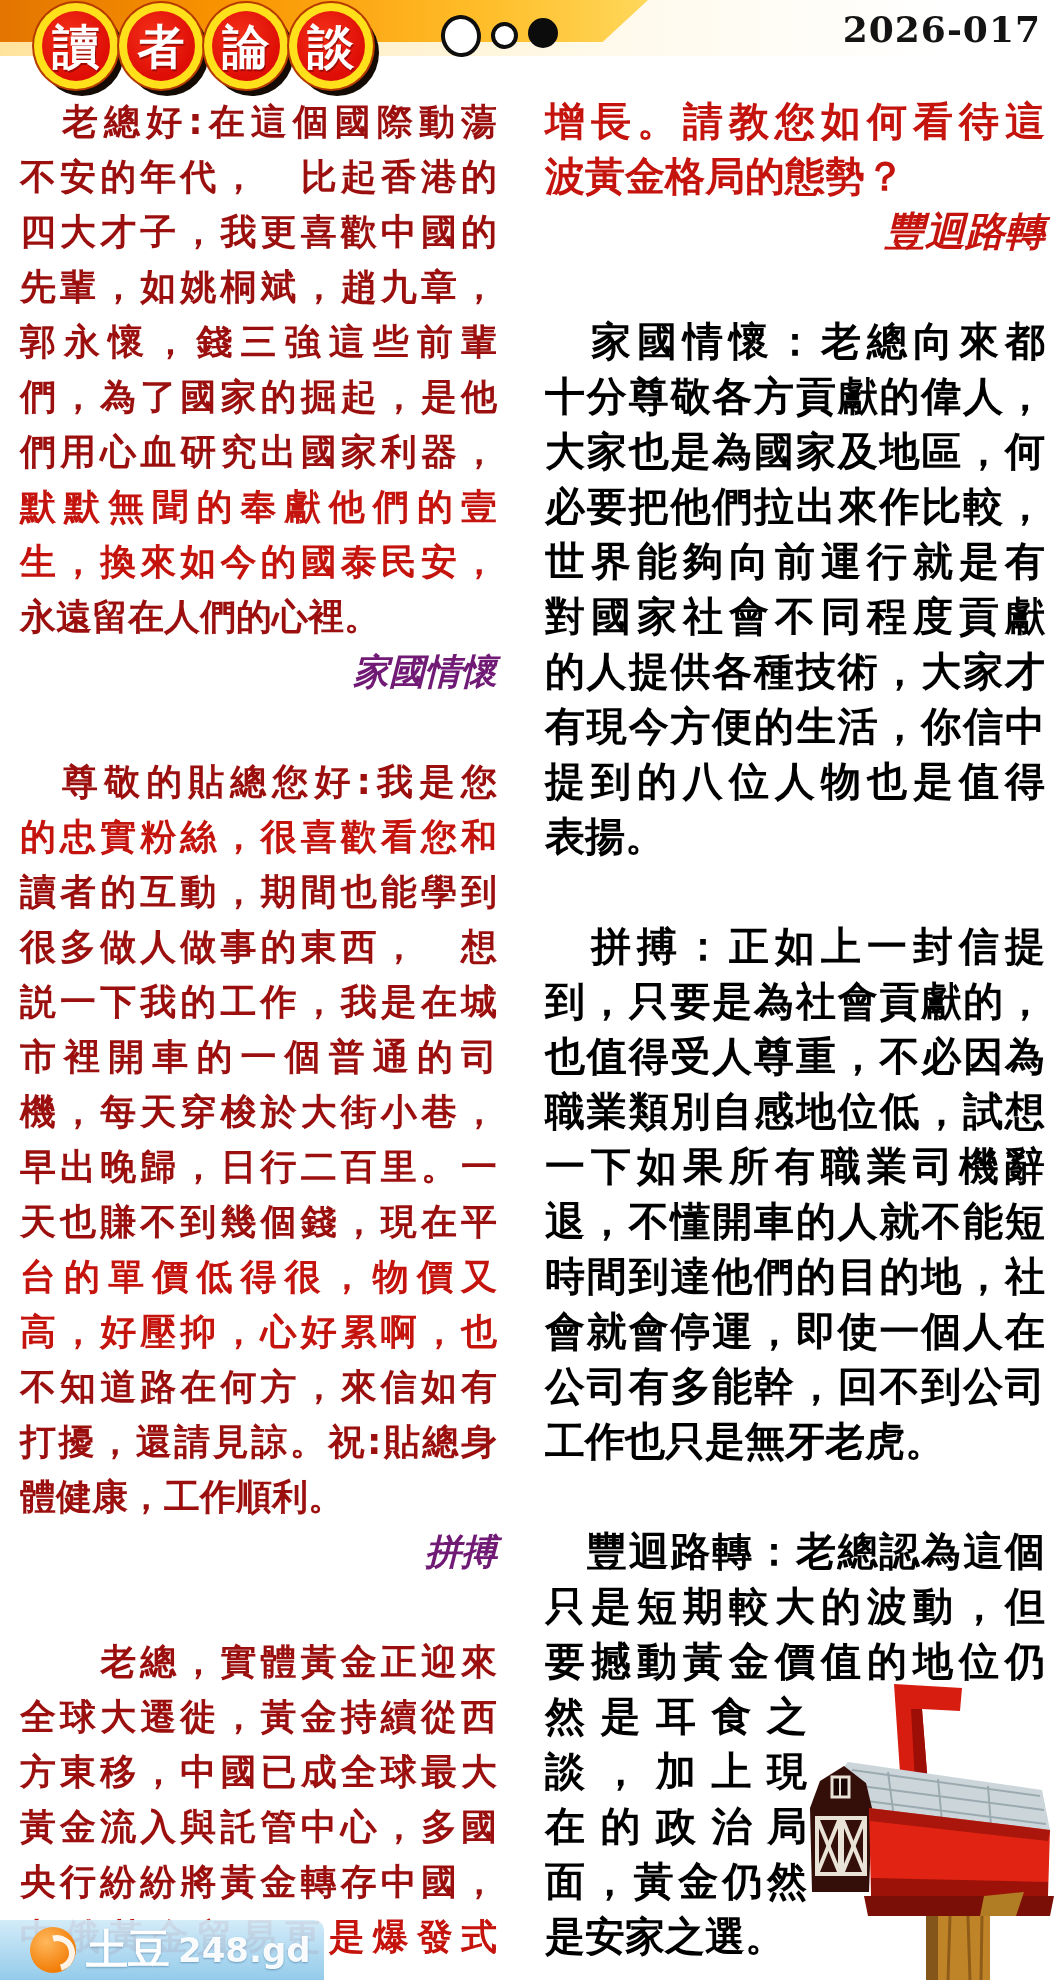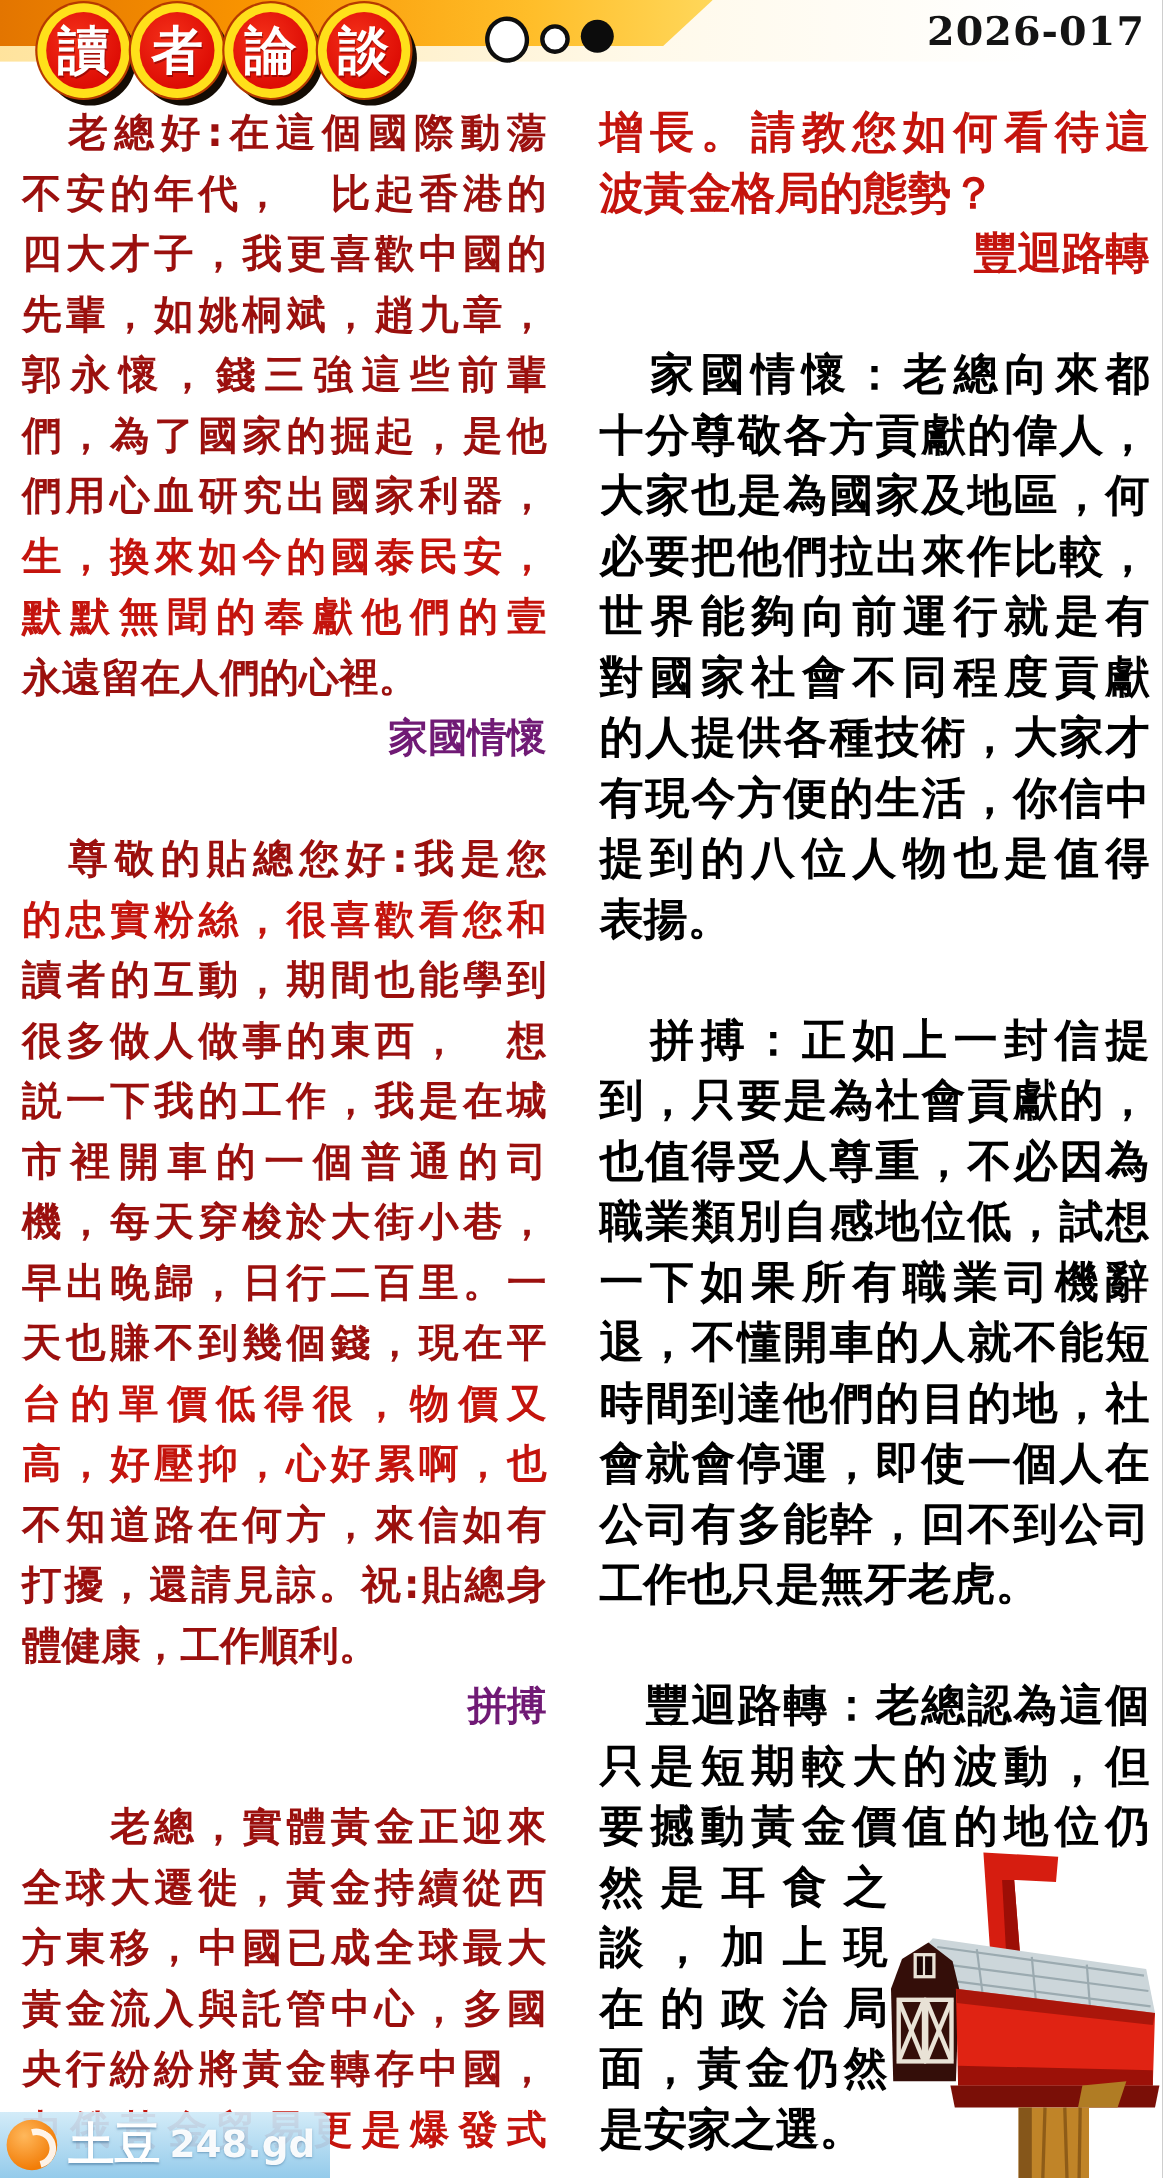--- a/index.html
+++ b/index.html
@@ -58,35 +58,35 @@
   .col{position:absolute;top:94px;z-index:2;}
   #col-left{left:20px;width:477px;font-size:36px;}
   #col-right{left:545px;width:500px;font-size:40px;}
   .line{
     height:55px;line-height:55px;
     font-weight:bold;
     letter-spacing:0;
   }
   .a-j{text-align:justify;text-align-last:justify;text-justify:inter-character;}
   .a-l{text-align:left;text-align-last:left;}
-  .a-r{text-align:center;text-align-last:right;}
+  .a-r{text-align:center;text-align-last:right;font-style:italic;}
   .ink-maroon{color:#9b100e;}
   .ink-bright{color:#c4140d;}
   .ink-darkred{color:#701a75;}
   .ink-black{color:#000000;}
 
   
   .mailbox{position:absolute;left:808px;top:1678px;width:249px;height:302px;z-index:1;}
 
   
   .watermark{
     position:absolute;left:0;top:1920px;width:300px;height:60px;z-index:5;
     background:linear-gradient(180deg,rgba(208,234,248,.93),rgba(140,199,233,.93));
     border-top-right-radius:10px;
-    display:flex;align-items:center;
+    display:flex;align-items:center;padding-left:24px;
   }
   .wm-logo{
     position:relative;width:46px;height:46px;margin-left:6px;border-radius:50%;
     background:radial-gradient(circle at 35% 32%,#ffb85c,#f27c06 72%);
     flex:0 0 auto;
   }
   .wm-logo::after{
     content:"";position:absolute;left:9px;top:8px;width:24px;height:24px;
     border:6px solid rgba(255,255,255,.9);border-radius:50%;
     border-left-color:transparent;border-bottom-color:transparent;
@@ -139,22 +139,22 @@
   <div class="issue-date">2026-017</div>
 
   <div class="col" id="col-left">
       <div class="line a-j ink-maroon">　老總好:在這個國際動蕩</div>
       <div class="line a-j ink-maroon">不安的年代，　比起香港的</div>
       <div class="line a-j ink-maroon">四大才子，我更喜歡中國的</div>
       <div class="line a-j ink-maroon">先輩，如姚桐斌，趙九章，</div>
       <div class="line a-j ink-maroon">郭永懷，錢三強這些前輩</div>
       <div class="line a-j ink-maroon">們，為了國家的掘起，是他</div>
       <div class="line a-j ink-maroon">們用心血研究出國家利器，</div>
+      <div class="line a-j ink-bright">默默無聞的奉獻他們的壹</div>
       <div class="line a-j ink-bright">生，換來如今的國泰民安，</div>
-      <div class="line a-j ink-bright">默默無聞的奉獻他們的壹</div>
       <div class="line a-l ink-maroon">永遠留在人們的心裡。</div>
       <div class="line a-r ink-darkred">家國情懷</div>
       <div class="line a-l ink-maroon"></div>
       <div class="line a-j ink-maroon">　尊敬的貼總您好:我是您</div>
       <div class="line a-j ink-bright">的忠實粉絲，很喜歡看您和</div>
       <div class="line a-j ink-maroon">讀者的互動，期間也能學到</div>
       <div class="line a-j ink-maroon">很多做人做事的東西，　想</div>
       <div class="line a-j ink-maroon">説一下我的工作，我是在城</div>
       <div class="line a-j ink-maroon">市裡開車的一個普通的司</div>
       <div class="line a-j ink-maroon">機，每天穿梭於大街小巷，</div>

